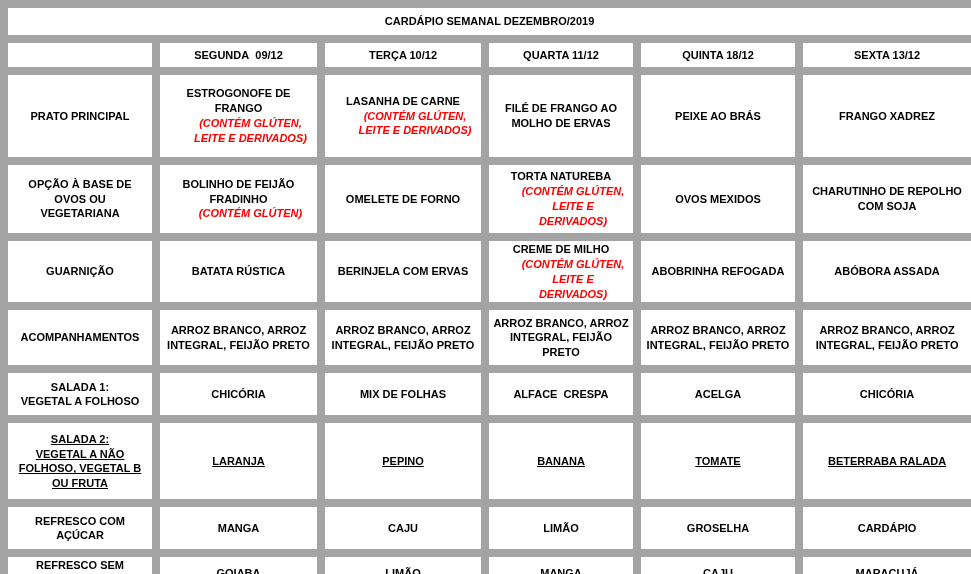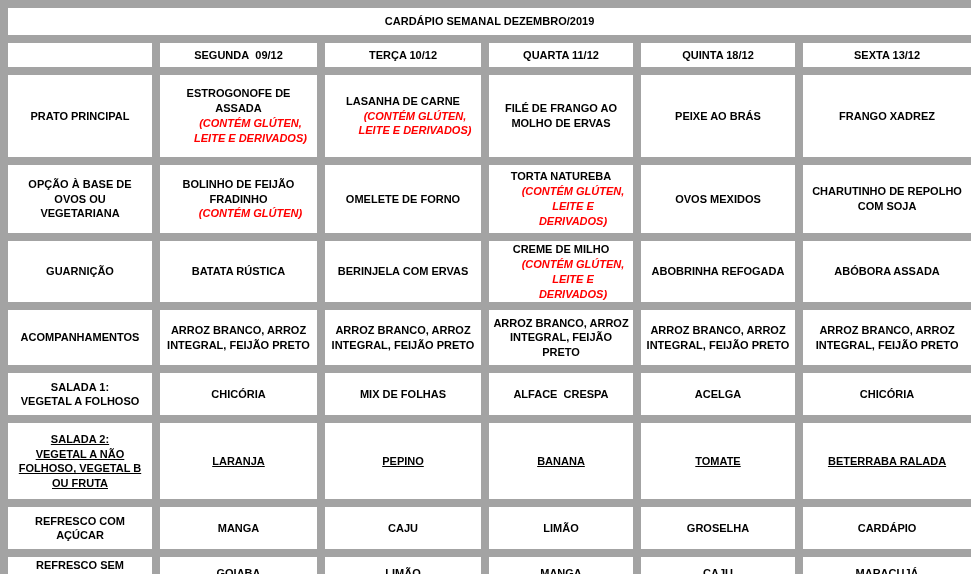--- a/index.html
+++ b/index.html
@@ -65,21 +65,21 @@
     <td>SEGUNDA&nbsp;&nbsp;09/12</td>
     <td>TERÇA 10/12</td>
     <td>QUARTA 11/12</td>
     <td>QUINTA 18/12</td>
     <td>SEXTA 13/12</td>
   </tr>
 
   <tr class="r0">
     <td class="row-label">PRATO PRINCIPAL</td>
     <td>
-      <span class="dish">ESTROGONOFE DE ASSADA</span>
+      <span class="dish">ESTROGONOFE DE FRANGO</span>
       <span class="allergen">(CONTÉM GLÚTEN, LEITE E DERIVADOS)</span>
     </td>
     <td>
       <span class="dish">LASANHA DE CARNE</span>
       <span class="allergen">(CONTÉM GLÚTEN, LEITE E DERIVADOS)</span>
     </td>
     <td>
       <span class="dish">FILÉ DE FRANGO AO MOLHO DE ERVAS</span>
       <span class="allergen"></span>
     </td>

